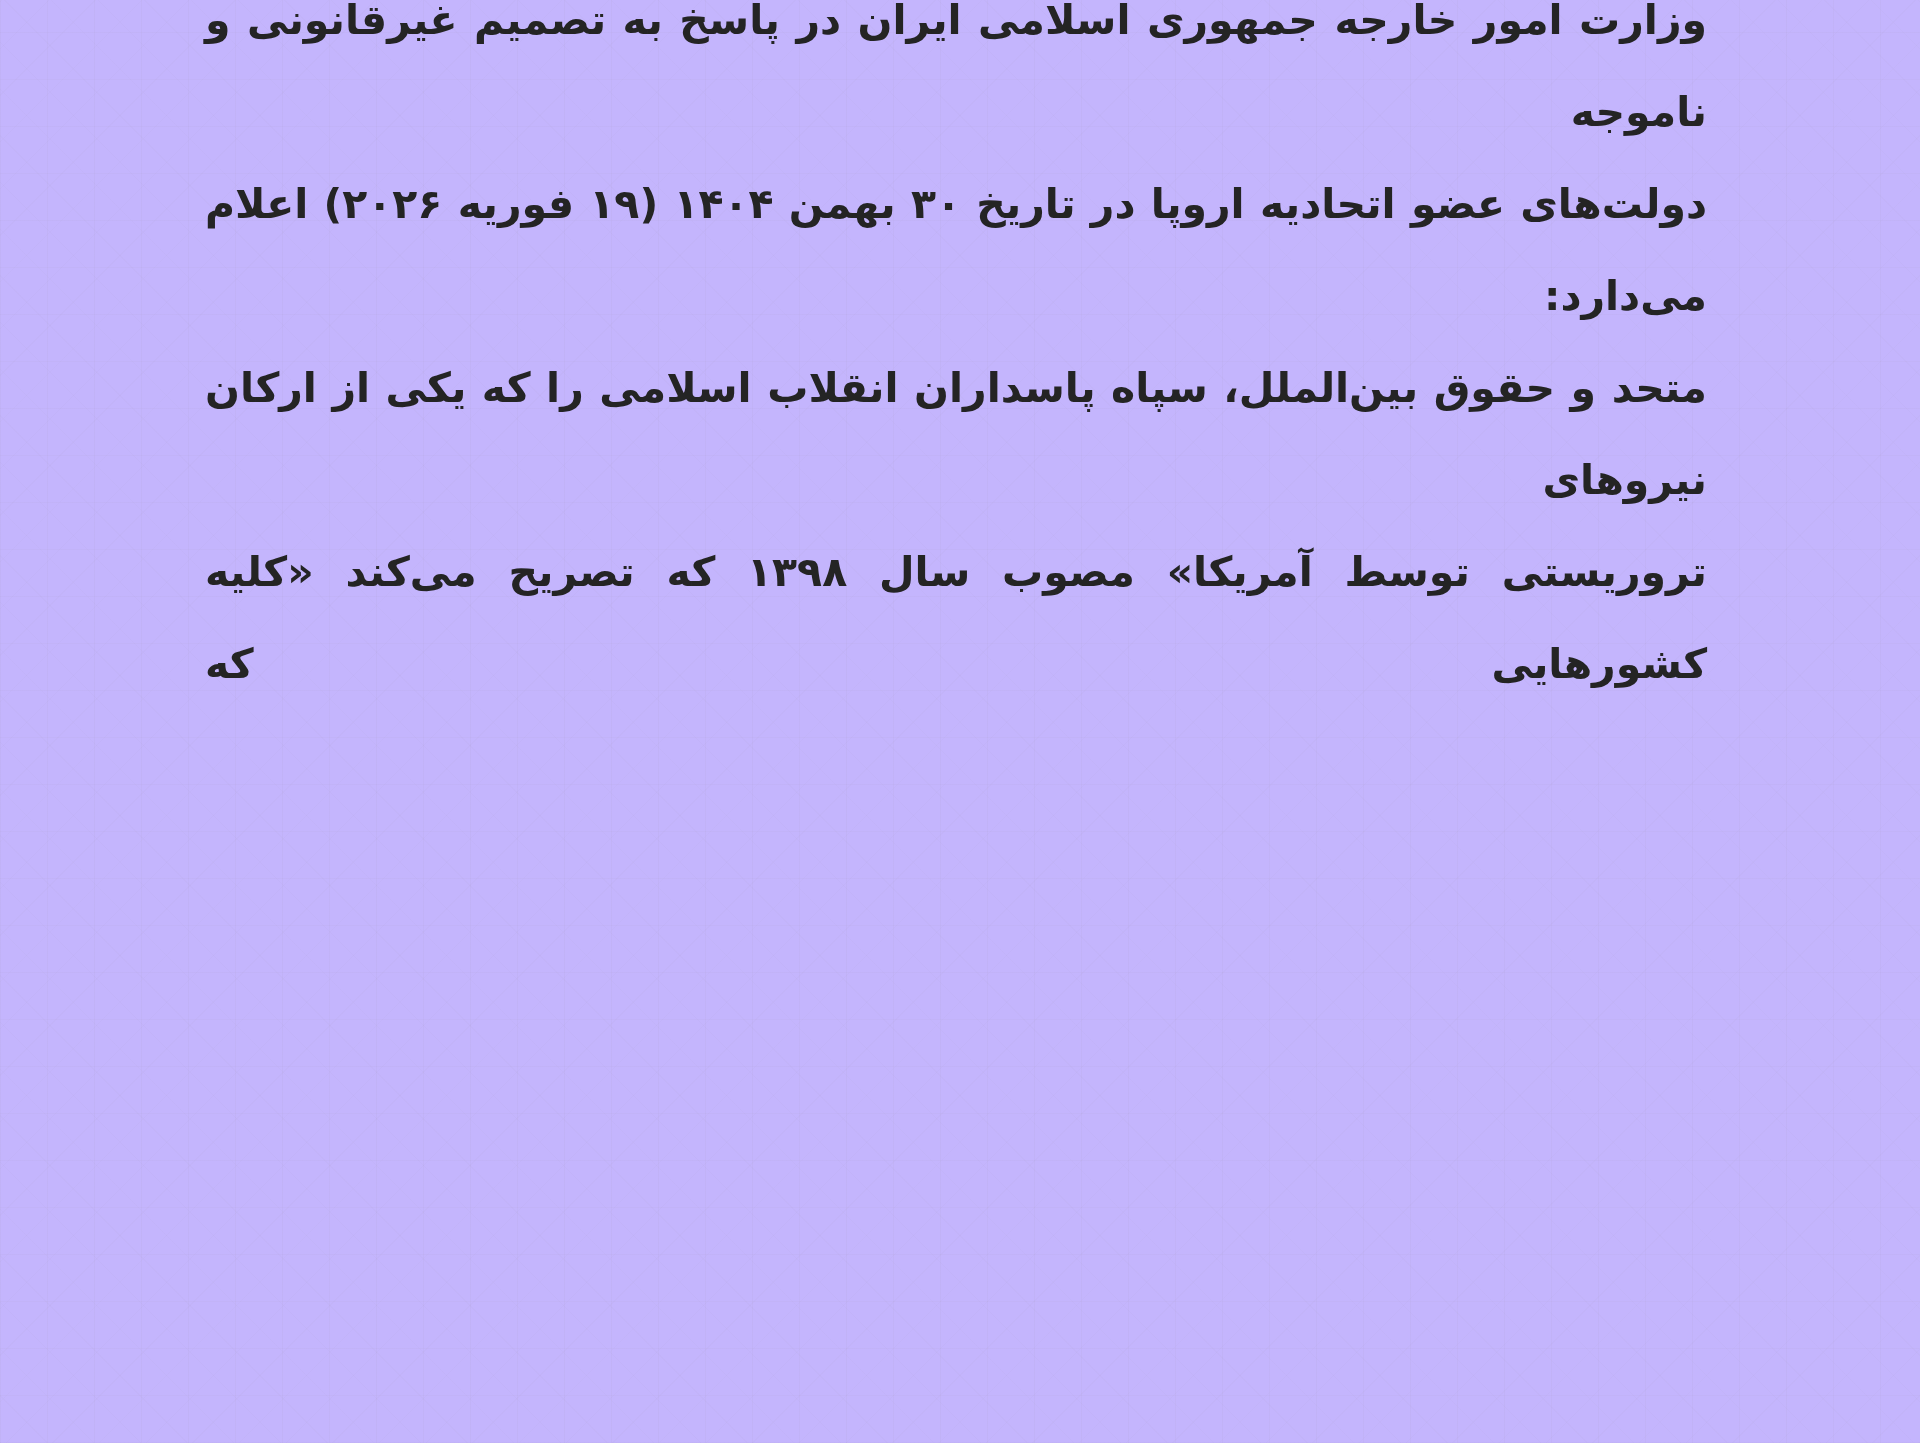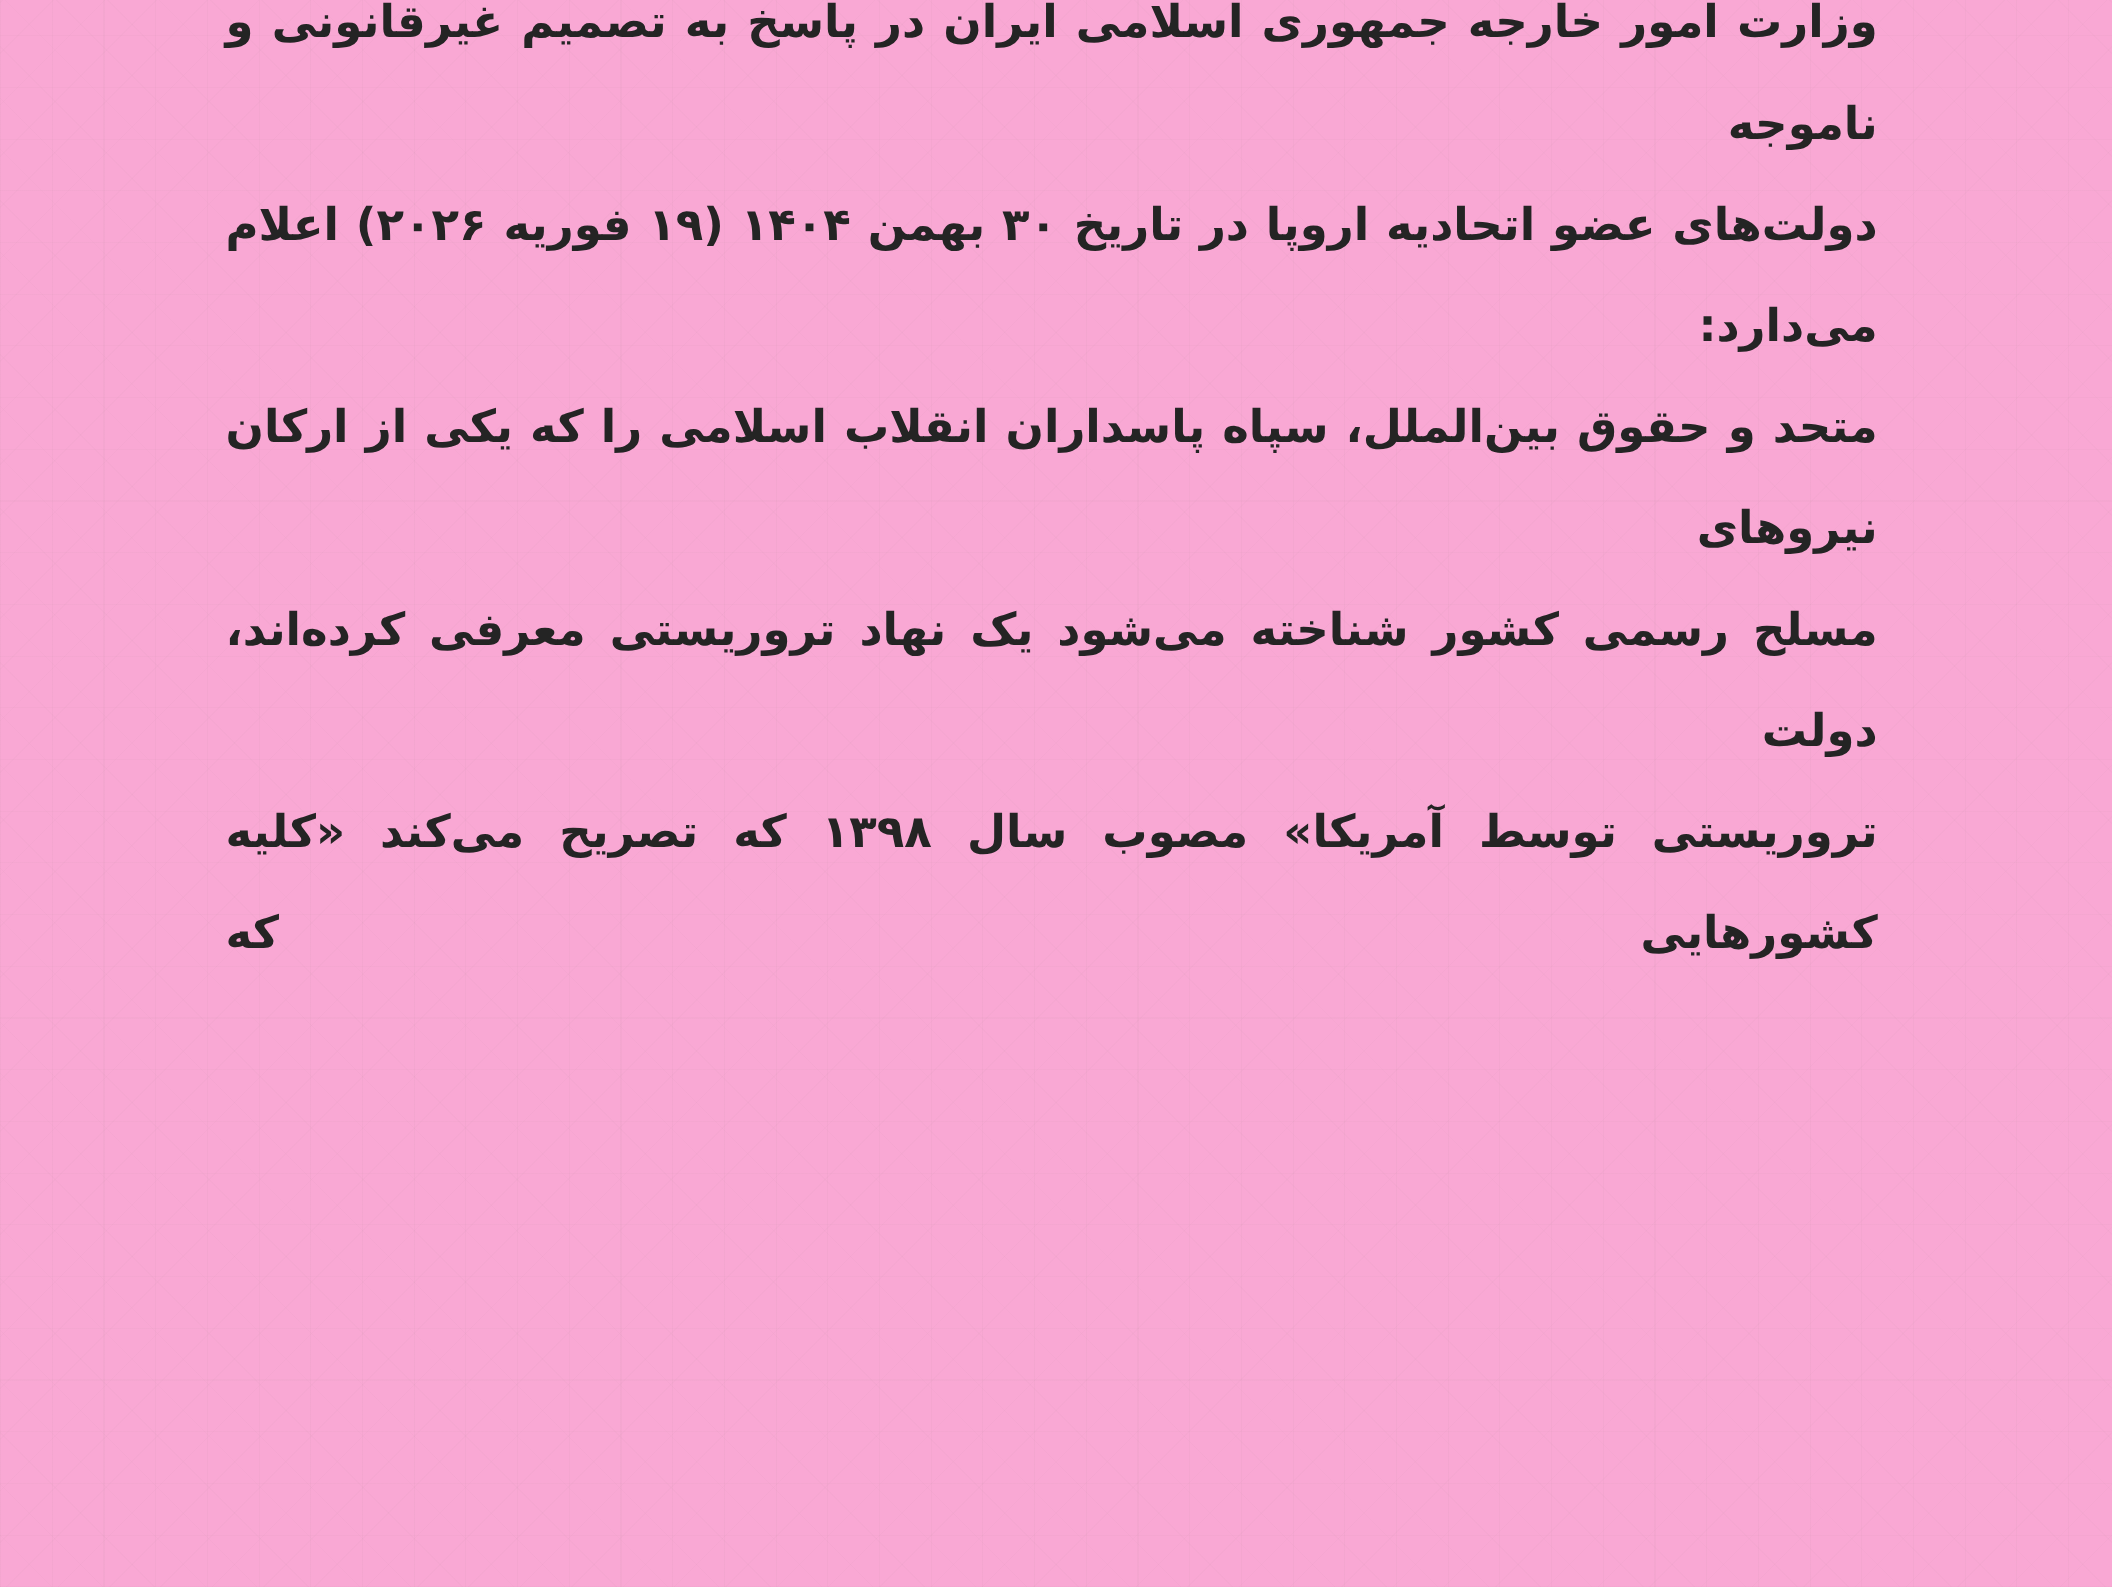--- a/index.html
+++ b/index.html
@@ -46,24 +46,23 @@
   }
   .statement .line {
     text-align: justify;
     text-align-last: justify;
     white-space: normal;
   }
 </style>
 </head>
 <body>
 
-<div class="page" style="background: #f9a8d4;">
+<div class="page" style="background: #c4b5fd;">
   <div class="texture"></div>
 
   <div class="statement" style="color: rgb(36, 36, 36);">
     <div class="line">وزارت امور خارجه جمهوری اسلامی ایران در پاسخ به تصمیم غیرقانونی و ناموجه</div>
     <div class="line">دولت‌های عضو اتحادیه اروپا در تاریخ ۳۰ بهمن ۱۴۰۴ (۱۹ فوریه ۲۰۲۶) اعلام می‌دارد:</div>
     <div class="line">متحد و حقوق بین‌الملل، سپاه پاسداران انقلاب اسلامی را که یکی از ارکان نیروهای</div>
-    <div class="line">مسلح رسمی کشور شناخته می‌شود یک نهاد تروریستی معرفی کرده‌اند، دولت</div>
     <div class="line">تروریستی توسط آمریکا» مصوب سال ۱۳۹۸ که تصریح می‌کند «کلیه کشورهایی که</div>
 
   </div>
 </div>
 
 </body></html>

